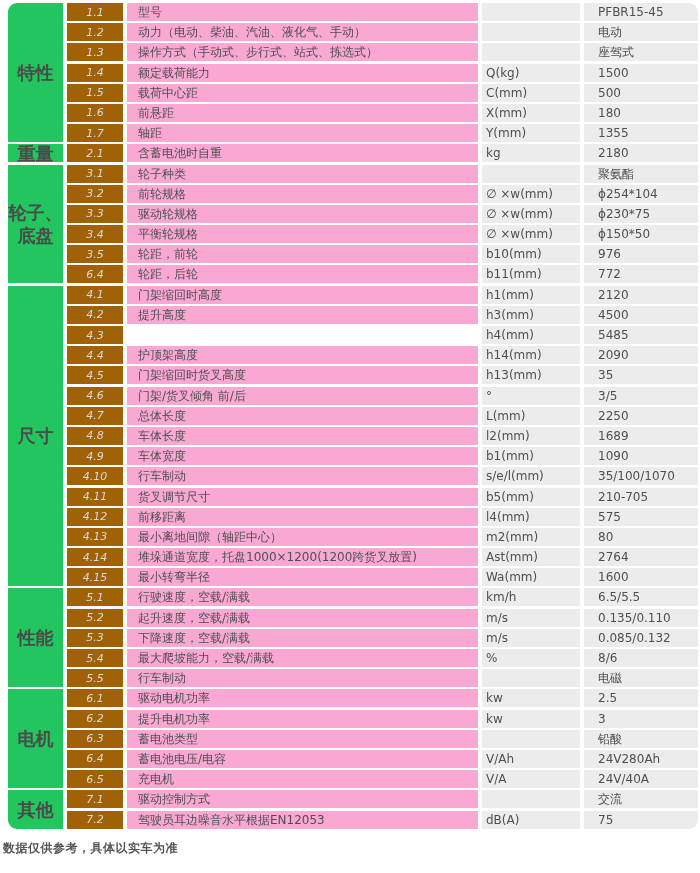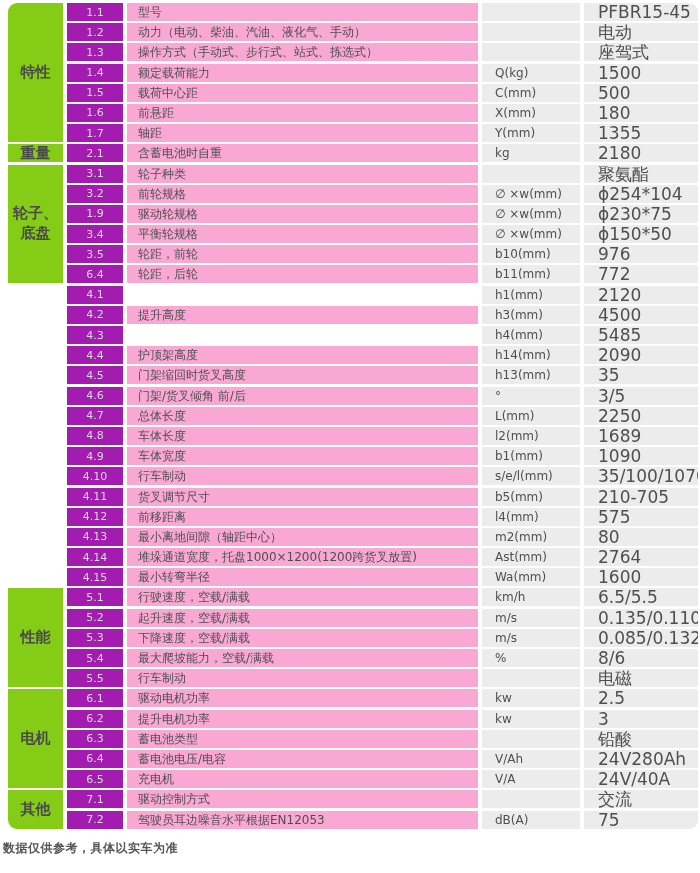--- a/index.html
+++ b/index.html
@@ -17,56 +17,56 @@
     position: absolute; left: 8px; top: 3px;
     display: grid;
     grid-template-columns: 55px 56px 351px 98px 114px;
     column-gap: 4px;
     grid-auto-rows: 18px;
     row-gap: 2.2px;
   }
 
   .cat {
     grid-column: 1;
-    background: #84cc16;
+    background: #22c55e;
     display: flex; align-items: center; justify-content: center;
-    font-weight: bold; font-size: 15px; color: #4a4a4a;
+    font-weight: bold; font-size: 18px; color: #4a4a4a;
     white-space: pre-line; text-align: center; line-height: 1.3;
   }
   .cat.first { border-top-left-radius: 9px; }
   .cat.last  { border-bottom-left-radius: 9px; }
 
   .badge {
     grid-column: 2;
-    background: #a21caf;
+    background: #a16207;
     color: #dadada;
     font-size: 11px;
-    display: flex; align-items: center; justify-content: center;
+    display: flex; align-items: center; justify-content: center; font-style: italic;
   }
 
   .desc {
     grid-column: 3;
     background: #f9a8d4;
     font-size: 12px; line-height: 18px;
     padding-left: 11px;
     white-space: nowrap; overflow: hidden;
   }
 
   .unit {
     grid-column: 4;
     background: #ececec;
     font-size: 12px; line-height: 18px;
-    padding-left: 13px;
+    padding-left: 4px;
     white-space: nowrap; overflow: hidden;
   }
 
   .val {
     grid-column: 5;
     background: #ececec;
-    font-size: 17px; line-height: 18px;
+    font-size: 12px; line-height: 18px;
     padding-left: 14px;
     white-space: nowrap; overflow: hidden;
   }
   .val.first { border-top-right-radius: 9px; }
   .val.last  { border-bottom-right-radius: 9px; }
 
   .footer-note {
     position: absolute; left: 3px; top: 840px;
     font-size: 12px; font-weight: bold; color: #555555;
     letter-spacing: 0.5px;
@@ -114,37 +114,39 @@
       <div class="cat" style="grid-row: span 6;">轮子、
 底盘</div>
       <div class="badge">3.1</div>
       <div class="desc">轮子种类</div>
       <div class="unit"></div>
       <div class="val">聚氨酯</div>
       <div class="badge">3.2</div>
       <div class="desc">前轮规格</div>
       <div class="unit">∅ ×w(mm)</div>
       <div class="val">ϕ254*104</div>
-      <div class="badge">1.9</div>
+      <div class="badge">3.3</div>
       <div class="desc">驱动轮规格</div>
       <div class="unit">∅ ×w(mm)</div>
       <div class="val">ϕ230*75</div>
       <div class="badge">3.4</div>
       <div class="desc">平衡轮规格</div>
       <div class="unit">∅ ×w(mm)</div>
       <div class="val">ϕ150*50</div>
       <div class="badge">3.5</div>
       <div class="desc">轮距，前轮</div>
       <div class="unit">b10(mm)</div>
       <div class="val">976</div>
       <div class="badge">6.4</div>
       <div class="desc">轮距，后轮</div>
       <div class="unit">b11(mm)</div>
       <div class="val">772</div>
+      <div class="cat" style="grid-row: span 15;">尺寸</div>
       <div class="badge">4.1</div>
+      <div class="desc">门架缩回时高度</div>
       <div class="unit">h1(mm)</div>
       <div class="val">2120</div>
       <div class="badge">4.2</div>
       <div class="desc">提升高度</div>
       <div class="unit">h3(mm)</div>
       <div class="val">4500</div>
       <div class="badge">4.3</div>
       <div class="unit">h4(mm)</div>
       <div class="val">5485</div>
       <div class="badge">4.4</div>

